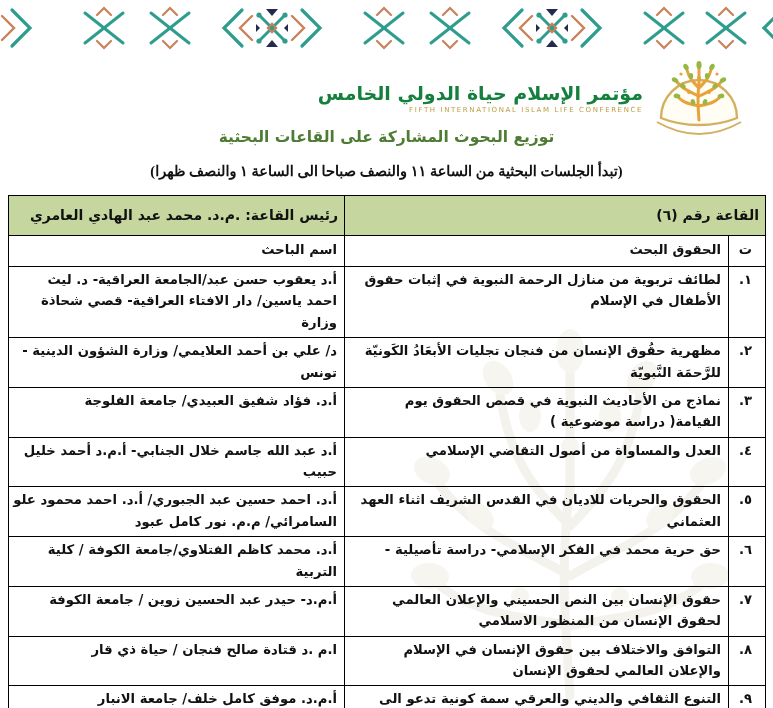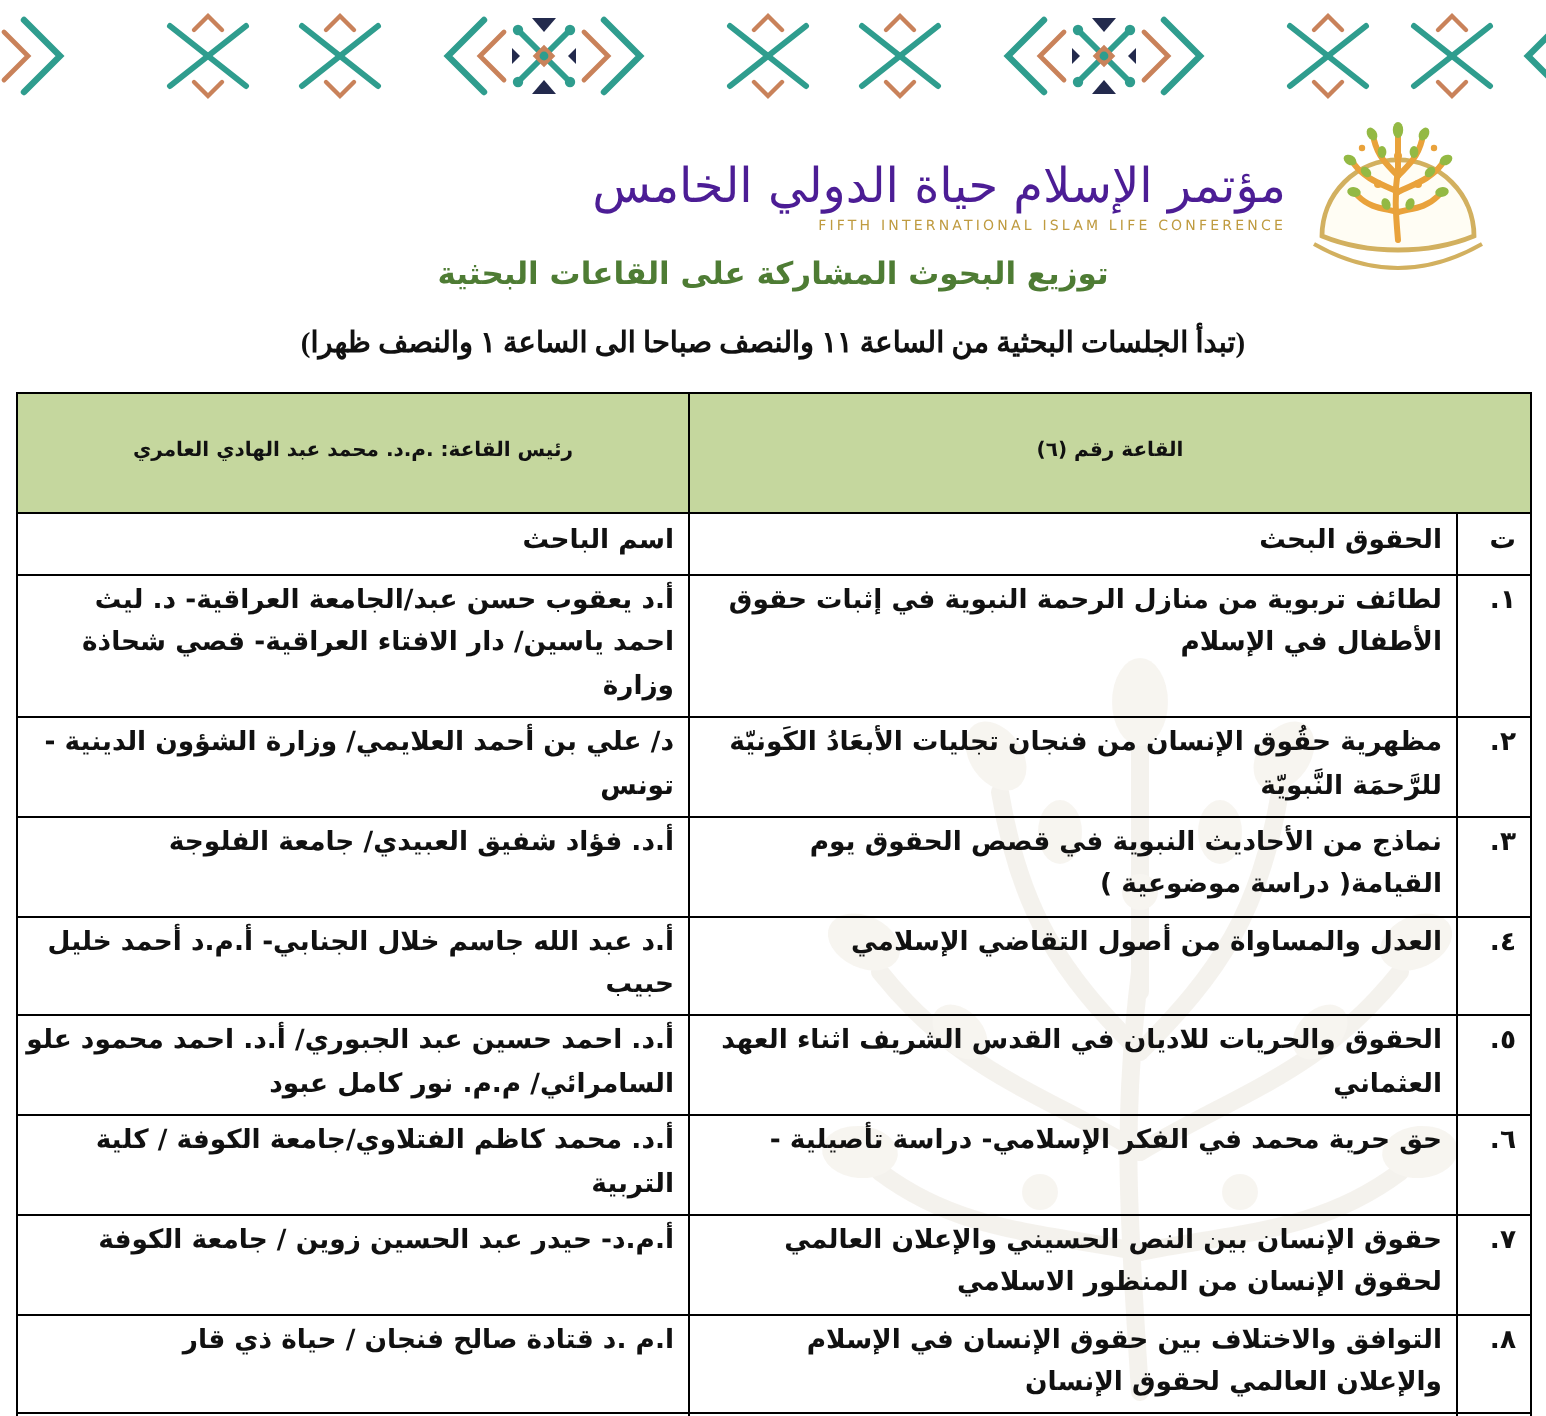--- a/index.html
+++ b/index.html
@@ -13,21 +13,21 @@
   
   .band{display:block;margin:6px 0 0 0;}
 
   
   .logo-row{
     position:absolute;top:52px;right:28px;
     display:flex;flex-direction:row;align-items:center;gap:10px;
     height:80px;
   }
   .logo-text{display:flex;flex-direction:column;align-items:flex-end;text-align:right;}
-  .logo-ar{font-size:24px;color:#4c1d95;font-weight:normal;line-height:1.2;}
+  .logo-ar{font-size:19px;color:#15803d;font-weight:bold;line-height:1.2;}
   .logo-en{font-size:7px;color:#bf9b40;letter-spacing:1.6px;margin-top:2px;white-space:nowrap;}
 
   
   .doc-title{
     margin-top:76px;text-align:center;direction:rtl;
     color:#4e7c34;font-size:15.5px;font-weight:bold;
   }
   .doc-subtitle{
     margin-top:17px;text-align:center;direction:rtl;
     color:#111;font-size:14.5px;font-weight:bold;font-family:Liberation Serif, serif;
@@ -39,29 +39,29 @@
   
   table.papers{
     position:relative;z-index:1;
     border-collapse:collapse;table-layout:fixed;
     width:757px;margin:15px 8px 0 8px;direction:rtl;
   }
   table.papers td{
     border:1.5px solid #000;
     padding:2px 7px 4px 4px;
     font-size:13.2px;font-weight:bold;color:#111;
-    line-height:1.62;vertical-align:top;text-align:right;
+    line-height:1.62;vertical-align:top;
     background:transparent;word-wrap:break-word;
   }
   col.c-num{width:37px;}
   col.c-title{width:384px;}
   col.c-res{width:336px;}
   tr.hdr td{
-    background:#c5d79e;text-align:center;vertical-align:middle;
-    font-size:10px;height:27px;padding:16px 6px;
+    background:#c5d79e;vertical-align:middle;
+    font-size:14px;height:27px;padding:6px 6px;
   }
   tr.colhdr td{height:24px;vertical-align:middle;}
   td.numcell{text-align:center;padding-left:2px;padding-right:2px;}
 </style>
 </head>
 <body>
 
 <div class="page">
 
   <svg class="band" width="773" height="46" viewBox="0 0 773 46">

